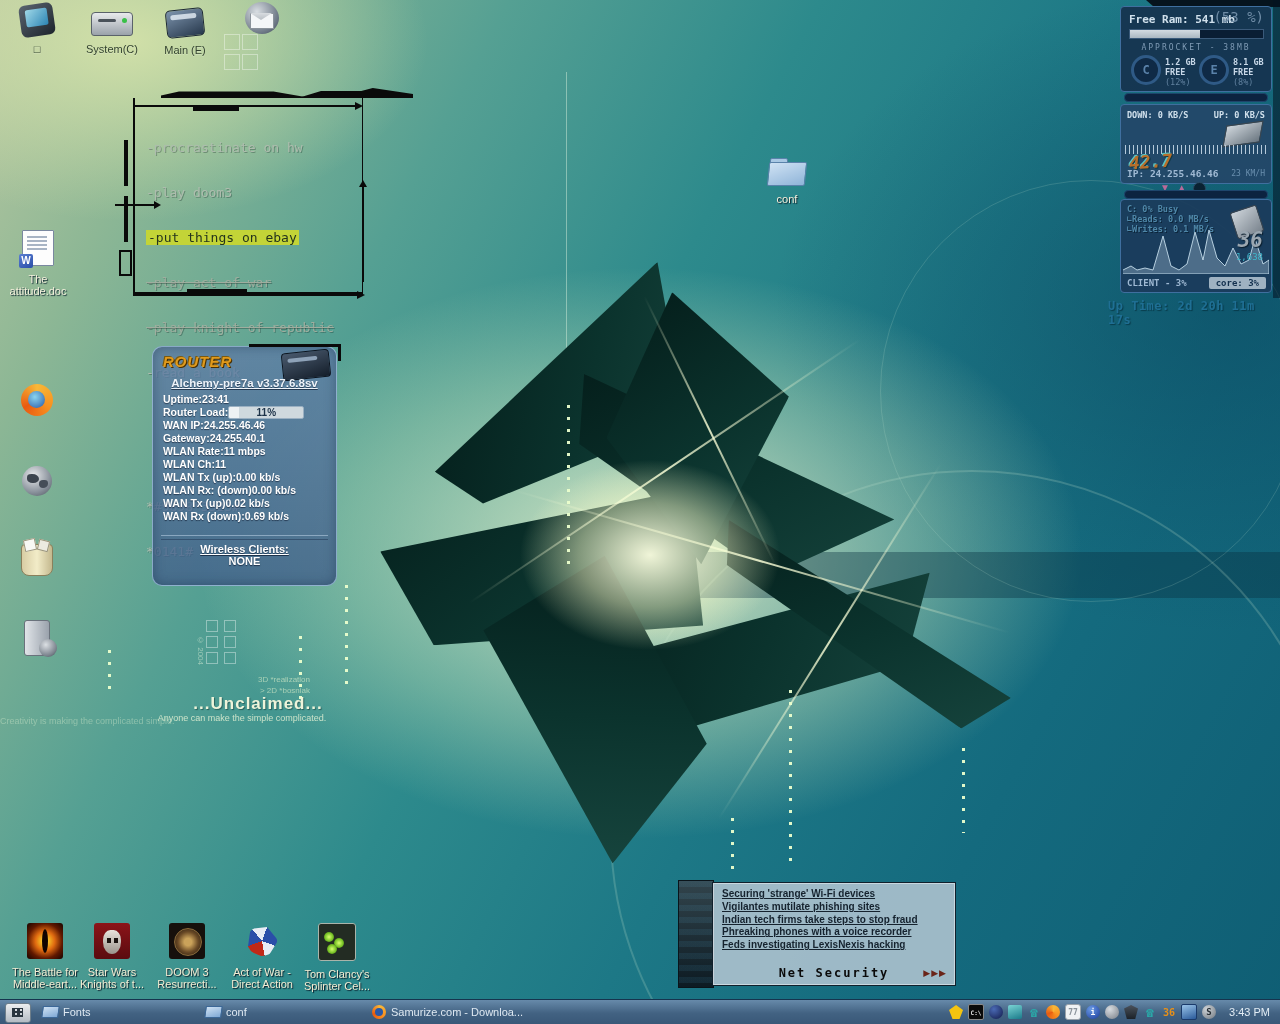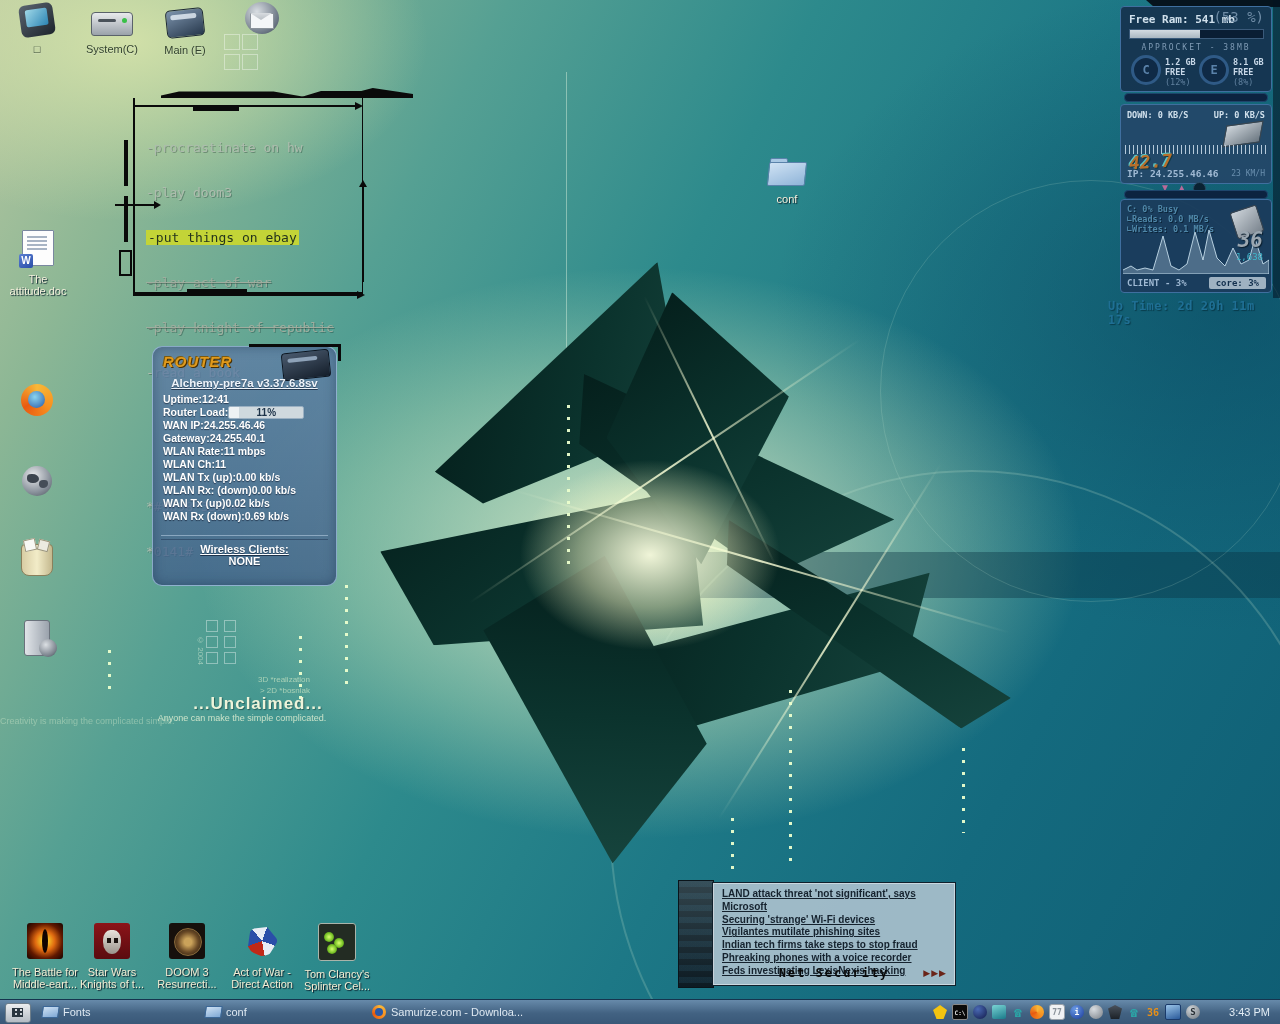--- a/index.html
+++ b/index.html
@@ -203,21 +203,21 @@
   .t-pcs{background:linear-gradient(160deg,#7ad4d4,#1a7a8a);}
   .t-phone{background:transparent;color:#2aa8a8;font-size:13px;}
   .t-ff{border-radius:50%;background:conic-gradient(from 130deg,#f89020,#e85a10,#f8b838,#f89020);}
   .t-88{background:#f0f2f4;color:#8a929a;border:1px solid #9aa2aa;border-radius:3px;}
   .t-info{background:radial-gradient(circle at 35% 30%,#6a9ae4,#1a3a9a);border-radius:50%;color:#fff;}
   .t-disc{background:radial-gradient(circle at 35% 30%,#d8dce0,#787e86);border-radius:50%;}
   .t-shield{background:linear-gradient(180deg,#4a525c,#1c2228);clip-path:polygon(50% 0,100% 25%,80% 100%,20% 100%,0 25%);}
   .t-36{background:transparent;color:#e89018;font-size:10px;}
   .t-disp{background:linear-gradient(160deg,#9ac4e8,#2a5a9a);border:1px solid #1a3a6a;}
   .t-sam{background:radial-gradient(circle at 35% 30%,#cfd4d8,#6e767e);border-radius:50%;color:#2a3238;font-size:9px;}
-  .clock{color:#e2ecf4;font-size:11px;margin-left:24px;}
+  .clock{color:#e2ecf4;font-size:11px;margin-left:8px;}
 </style>
 </head>
 <body>
 
 <div class="wallpaper">
   <div class="wp-band"></div>
   <div class="wp-vline"></div>
   <div class="wp-circle1"></div>
   <div class="wp-circle2"></div>
   <div class="blade b1"></div>
@@ -337,21 +337,21 @@
 <div class="router">
   <div class="router-bracket"></div>
   <div class="router-title">ROUTER</div>
   <div class="router-dev">
       <i></i>
     </div>
   <div class="router-fw">Alchemy-pre7a v3.37.6.8sv</div>
   <div class="router-rows">
     <div class="rrow">
         <span>Uptime:</span>
-        <span>12:41</span>
+        <span>23:41</span>
       </div>
     <div class="rrow">
         <span>Router Load:</span>
         <span class="rload">11%</span>
       </div>
     <div class="rrow">
         <span>WAN IP:</span>
         <span>24.255.46.46</span>
       </div>
     <div class="rrow">
@@ -440,21 +440,20 @@
   <div class="disk-36">36</div>
   <div class="disk-1638">1,638</div>
   <div class="disk-client">CLIENT - 3%</div>
   <div class="disk-core">core: 3%</div>
 </div>
 <div class="uptime">Up Time: 2d 20h 11m 17s</div>
 
 <div class="news-frame"></div>
 <div class="news">
   <div class="news-list">
-    <a>LAND attack threat 'not significant', says Microsoft</a>
     <a>Securing 'strange' Wi-Fi devices</a>
     <a>Vigilantes mutilate phishing sites</a>
     <a>Indian tech firms take steps to stop fraud</a>
     <a>Phreaking phones with a voice recorder</a>
     <a>Feds investigating LexisNexis hacking</a>
   </div>
   <div class="news-footer">Net Security</div>
   <div class="news-arrows">▶▶▶</div>
 </div>
 

